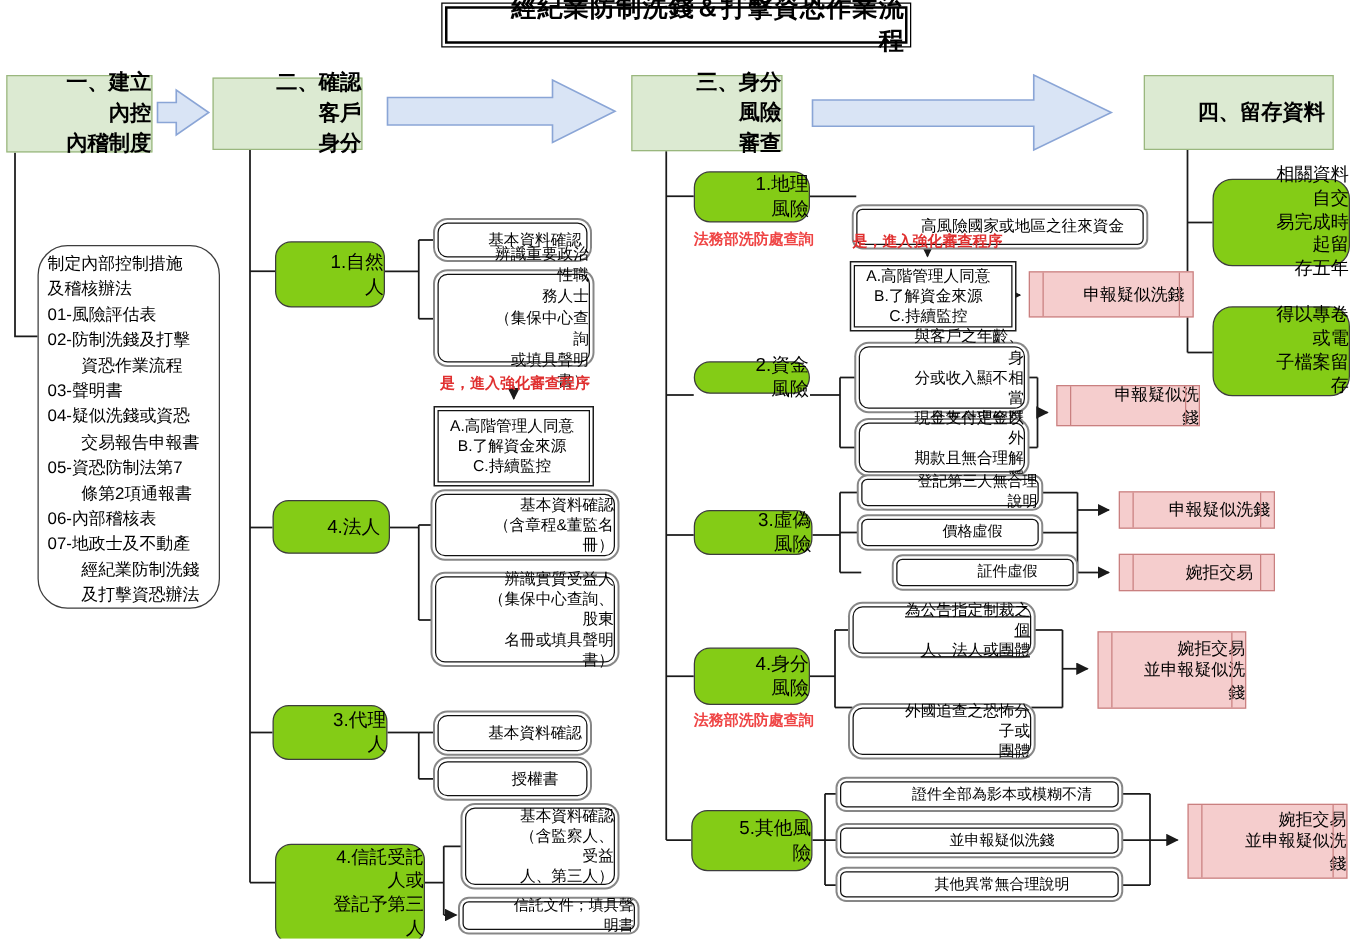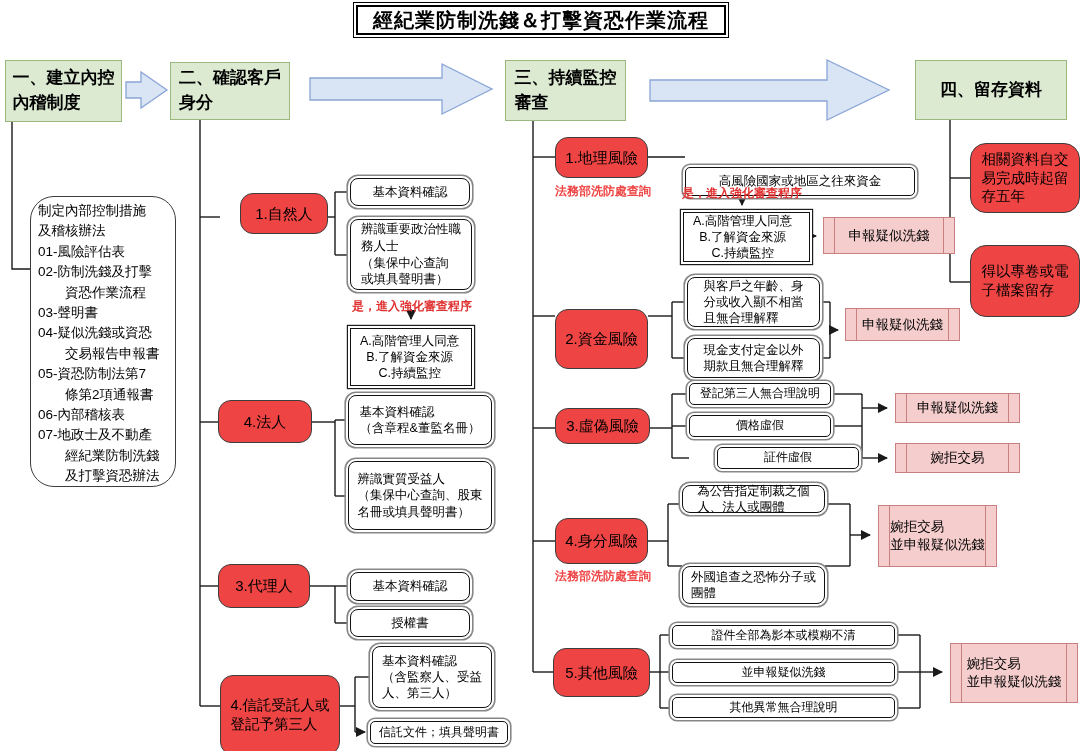--- a/index.html
+++ b/index.html
@@ -1,24 +1,24 @@
 <!DOCTYPE html>
 <html><head>
 <meta charset="utf-8">
 <style>
   html,body{margin:0;padding:0;background:#fff;}
   .canvas{position:relative;width:1081px;height:751px;background:#fff;
           font-family:"Liberation Sans",sans-serif;color:#000;overflow:hidden;}
   svg.wires{position:absolute;left:0;top:0;z-index:0;}
   .box{position:absolute;z-index:1;display:flex;align-items:center;justify-content:center;
-       text-align:left;white-space:pre-line;box-sizing:border-box;background:#fff;line-height:1.3;}
+       text-align:right;white-space:pre-line;box-sizing:border-box;background:#fff;line-height:1.3;padding-left:36px;}
   .title{border:2.5px solid #000;outline:1px solid #000;outline-offset:2px;
          font-size:20px;font-weight:bold;letter-spacing:1px;}
   .stage{background:#dcead2;border:1px solid #9ab77e;font-size:17px;font-weight:bold;line-height:1.45;}
-  .round{border:1.4px solid #3d3d3d;border-radius:13px;font-size:15px;background:#ef4444;}
+  .round{border:1.4px solid #3d3d3d;border-radius:13px;font-size:15px;background:#84cc16;}
   .policy{border:1.4px solid #3d3d3d;border-radius:24px;font-size:13.5px;line-height:20.4px;
           text-align:left;align-items:flex-start;justify-content:flex-start;padding:4px 2px 0 7px;}
   .dbr{border:1.2px solid #111;border-radius:8px;box-shadow:0 0 0 2px #fff,0 0 0 3.6px #878787;font-size:12.5px;}
   .dbs{border:1.2px solid #111;box-shadow:0 0 0 2px #fff,0 0 0 3.2px #1d1d1d;font-size:12.5px;
        text-align:center;justify-content:flex-start;padding-left:9px;}
   .pink{background:#f5cdcd;border:1px solid #c98080;font-size:13.5px;}
   .pink::before,.pink::after{content:"";position:absolute;top:0;bottom:0;width:1px;background:#c98080;}
   .pink::before{left:10px}.pink::after{right:10px}
   .rednote{position:absolute;z-index:2;color:#e03030;font-weight:bold;font-size:12px;
            text-align:center;white-space:pre;}
@@ -131,40 +131,40 @@
       <polyline points="950,282 970,282"></polyline>
     </g>
   </svg>
 
   <div class="box title" style="left:356px;top:5px;width:370px;height:30px;">經紀業防制洗錢＆打擊資恐作業流程</div>
 
   <div class="box stage" style="left:5px;top:60px;width:117px;height:62px;">一、建立內控
 內稽制度</div>
   <div class="box stage" style="left:170px;top:62px;width:120px;height:58px;">二、確認客戶
 身分</div>
-  <div class="box stage" style="left:505px;top:60px;width:121px;height:61px;">三、持續監控
+  <div class="box stage" style="left:505px;top:60px;width:121px;height:61px;">三、身分風險
 審查</div>
   <div class="box stage" style="left:915px;top:60px;width:152px;height:60px;">四、留存資料</div>
 
   <div class="box policy" style="left:30px;top:196px;width:146px;height:291px;">制定內部控制措施
 及稽核辦法
 01-風險評估表
 02-防制洗錢及打擊
 　　資恐作業流程
 03-聲明書
 04-疑似洗錢或資恐
 　　交易報告申報書
 05-資恐防制法第7
 　　條第2項通報書
 06-內部稽核表
 07-地政士及不動產
 　　經紀業防制洗錢
 　　及打擊資恐辦法</div>
 
-  <div class="box round" style="left:220px;top:193px;width:88px;height:41px;margin-left:20px;">1.自然人</div>
+  <div class="box round" style="left:220px;top:193px;width:88px;height:53px;">1.自然人</div>
   <div class="box dbr" style="left:350px;top:178px;width:120px;height:28px;">基本資料確認</div>
   <div class="box dbr" style="left:350px;top:219px;width:122px;height:71px;line-height:1.35;">辨識重要政治性職
 務人士
 （集保中心查詢
 或填具聲明書）</div>
   <div class="rednote" style="left:348px;top:298px;width:128px;">是，進入強化審查程序</div>
   <div class="box dbs" style="left:350px;top:328px;width:122px;height:58px;">A.高階管理人同意
 B.了解資金來源
 C.持續監控</div>
 
@@ -188,38 +188,38 @@
 
   <div class="box round" style="left:555px;top:137px;width:93px;height:41px;">1.地理風險</div>
   <div class="rednote light" style="left:548px;top:183px;width:110px;">法務部洗防處查詢</div>
   <div class="box dbr" style="left:685px;top:143px;width:230px;height:29px;border-radius:5px;margin-top:24px;">高風險國家或地區之往來資金</div>
   <div class="rednote" style="left:674px;top:185px;width:136px;">是，進入強化審查程序</div>
   <div class="box dbs" style="left:683px;top:212px;width:127px;height:50px;">A.高階管理人同意
 B.了解資金來源
 C.持續監控</div>
   <div class="box pink" style="left:823px;top:217px;width:132px;height:37px;">申報疑似洗錢</div>
 
-  <div class="box round" style="left:555px;top:309px;width:93px;height:60px;">2.資金風險</div>
+  <div class="box round" style="left:555px;top:289px;width:93px;height:26px;">2.資金風險</div>
   <div class="box dbr" style="left:687px;top:277px;width:133px;height:50px;">與客戶之年齡、身
 分或收入顯不相當
 且無合理解釋</div>
   <div class="box dbr" style="left:687px;top:338px;width:133px;height:40px;">現金支付定金以外
 期款且無合理解釋</div>
   <div class="box pink" style="left:845px;top:308px;width:115px;height:33px;">申報疑似洗錢</div>
 
   <div class="box round" style="left:555px;top:408px;width:95px;height:36px;">3.虛偽風險</div>
   <div class="box dbr" style="left:689px;top:383px;width:142px;height:22px;border-radius:5px;font-size:12px;">登記第三人無合理說明</div>
   <div class="box dbr" style="left:689px;top:415px;width:142px;height:22px;border-radius:5px;font-size:12px;">價格虛假</div>
   <div class="box dbr" style="left:717px;top:447px;width:142px;height:22px;border-radius:5px;font-size:12px;">証件虛假</div>
   <div class="box pink" style="left:895px;top:393px;width:125px;height:30px;">申報疑似洗錢</div>
   <div class="box pink" style="left:895px;top:443px;width:125px;height:30px;">婉拒交易</div>
 
   <div class="box round" style="left:555px;top:518px;width:93px;height:46px;">4.身分風險</div>
   <div class="rednote light" style="left:548px;top:568px;width:110px;">法務部洗防處查詢</div>
-  <div class="box dbr" style="left:682px;top:485px;width:143px;height:28px;">為公告指定制裁之個
+  <div class="box dbr" style="left:682px;top:485px;width:143px;height:38px;text-decoration:underline;">為公告指定制裁之個
 人、法人或團體</div>
   <div class="box dbr" style="left:682px;top:547px;width:143px;height:38px;margin-top:19px;">外國追查之恐怖分子或
 團體</div>
   <div class="box pink" style="left:878px;top:505px;width:119px;height:62px;">婉拒交易
 並申報疑似洗錢</div>
 
   <div class="box round" style="left:553px;top:648px;width:97px;height:49px;">5.其他風險</div>
   <div class="box dbr" style="left:672px;top:625px;width:223px;height:21px;border-radius:5px;font-size:12px;">證件全部為影本或模糊不清</div>
   <div class="box dbr" style="left:672px;top:662px;width:223px;height:21px;border-radius:5px;font-size:12px;">並申報疑似洗錢</div>
   <div class="box dbr" style="left:672px;top:697px;width:223px;height:21px;border-radius:5px;font-size:12px;">其他異常無合理說明</div>

